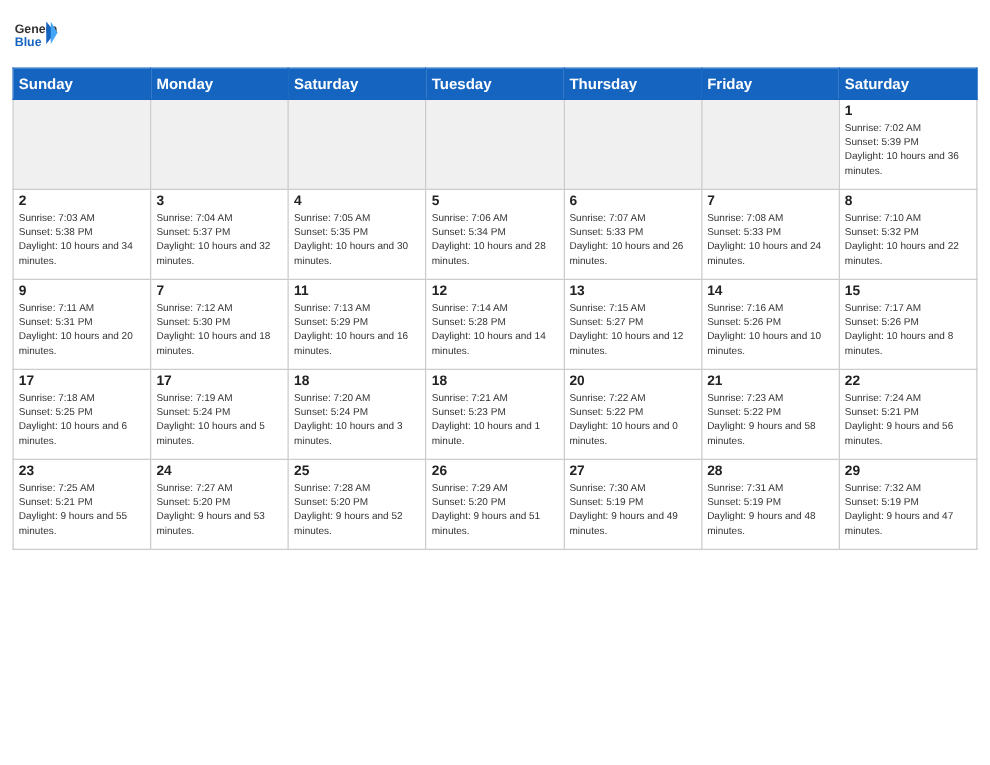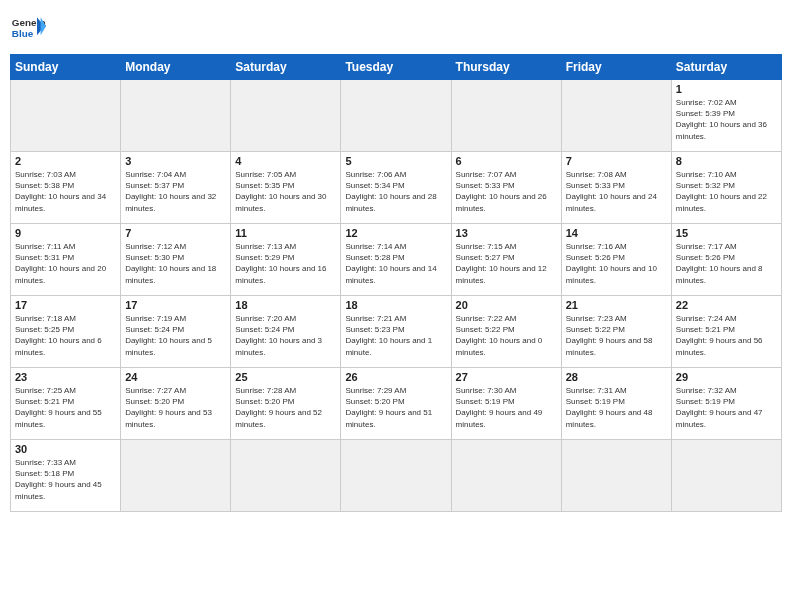--- a/index.html
+++ b/index.html
@@ -240,27 +240,15 @@
           </td>
           <td>
             <span class="day-num">28</span>
             <div class="day-info">Sunrise: 7:31 AM<br>Sunset: 5:19 PM<br>Daylight: 9 hours and 48 minutes.</div>
           </td>
           <td>
             <span class="day-num">29</span>
             <div class="day-info">Sunrise: 7:32 AM<br>Sunset: 5:19 PM<br>Daylight: 9 hours and 47 minutes.</div>
           </td>
         </tr>
-        <tr>
-          <td>
-            <span class="day-num">30</span>
-            <div class="day-info">Sunrise: 7:33 AM<br>Sunset: 5:18 PM<br>Daylight: 9 hours and 45 minutes.</div>
-          </td>
-          <td class="empty"></td>
-          <td class="empty"></td>
-          <td class="empty"></td>
-          <td class="empty"></td>
-          <td class="empty"></td>
-          <td class="empty"></td>
-        </tr>
       </tbody>
   </table>
 </div>
 
 </body></html>

